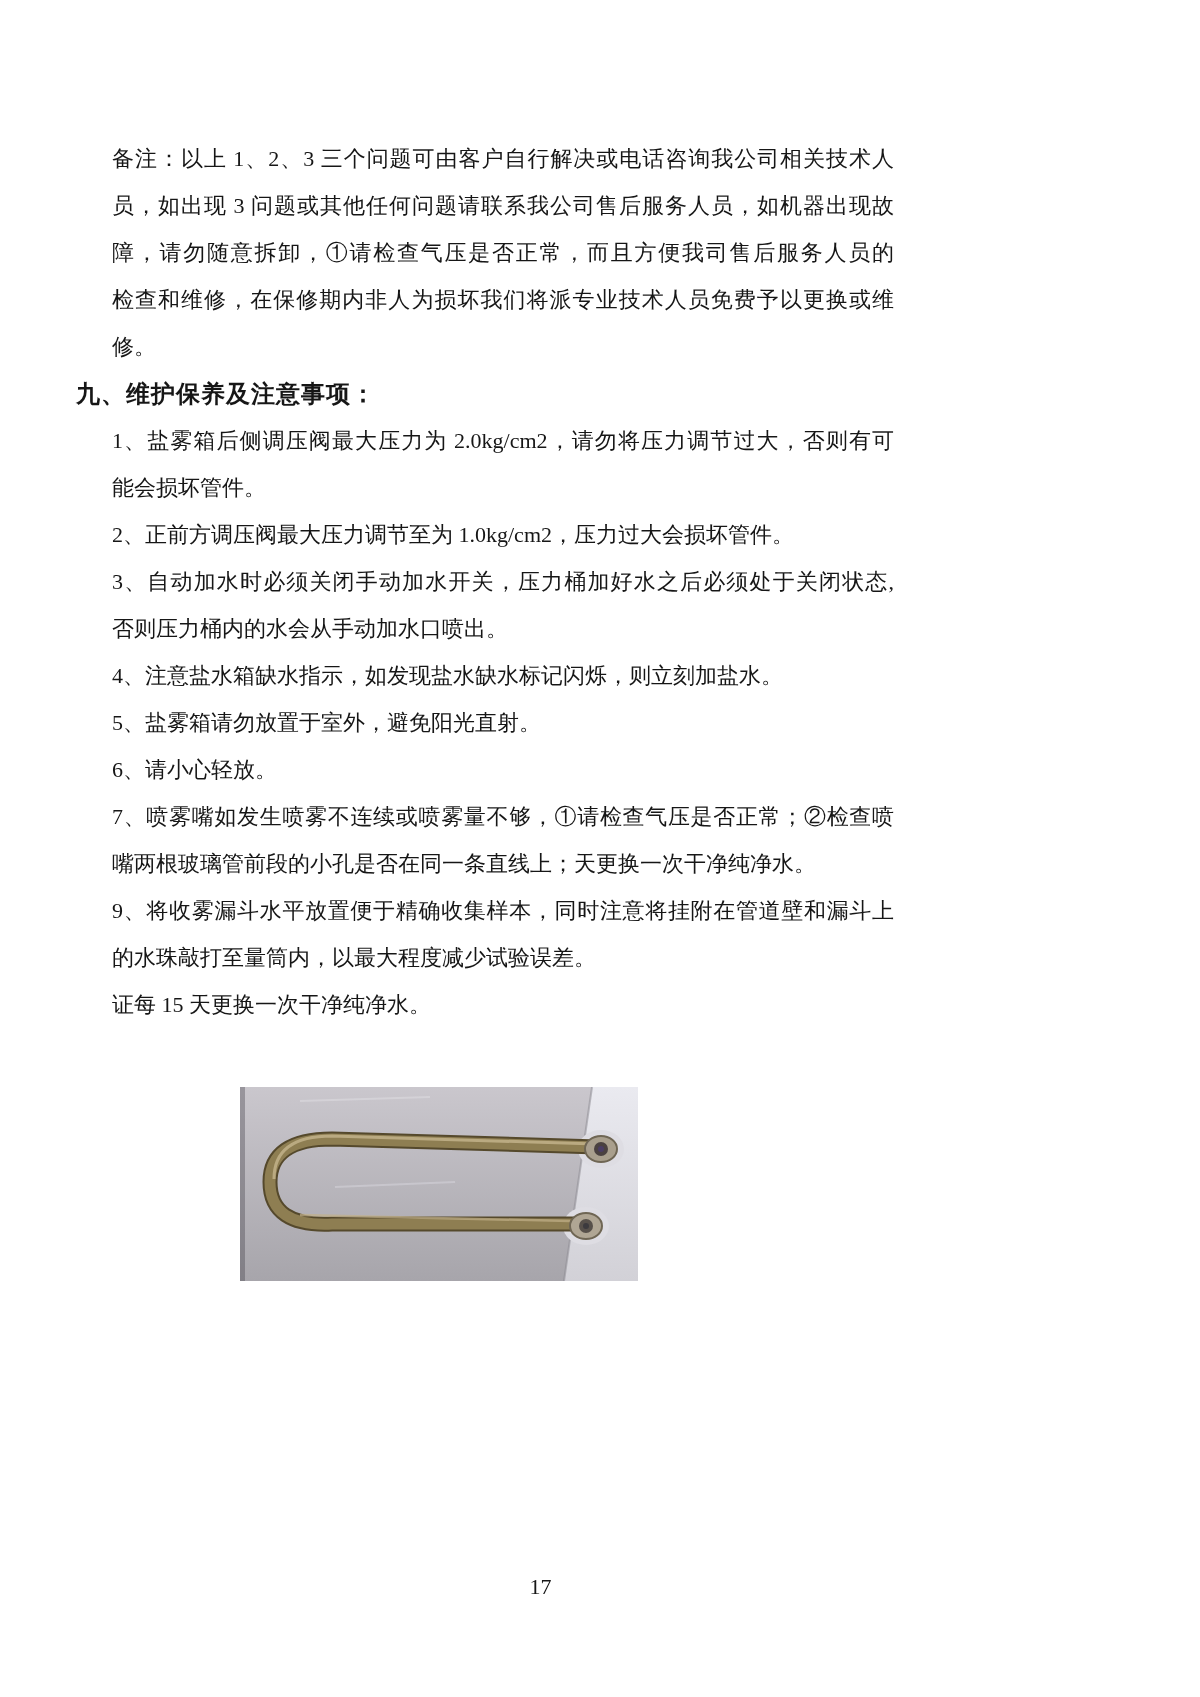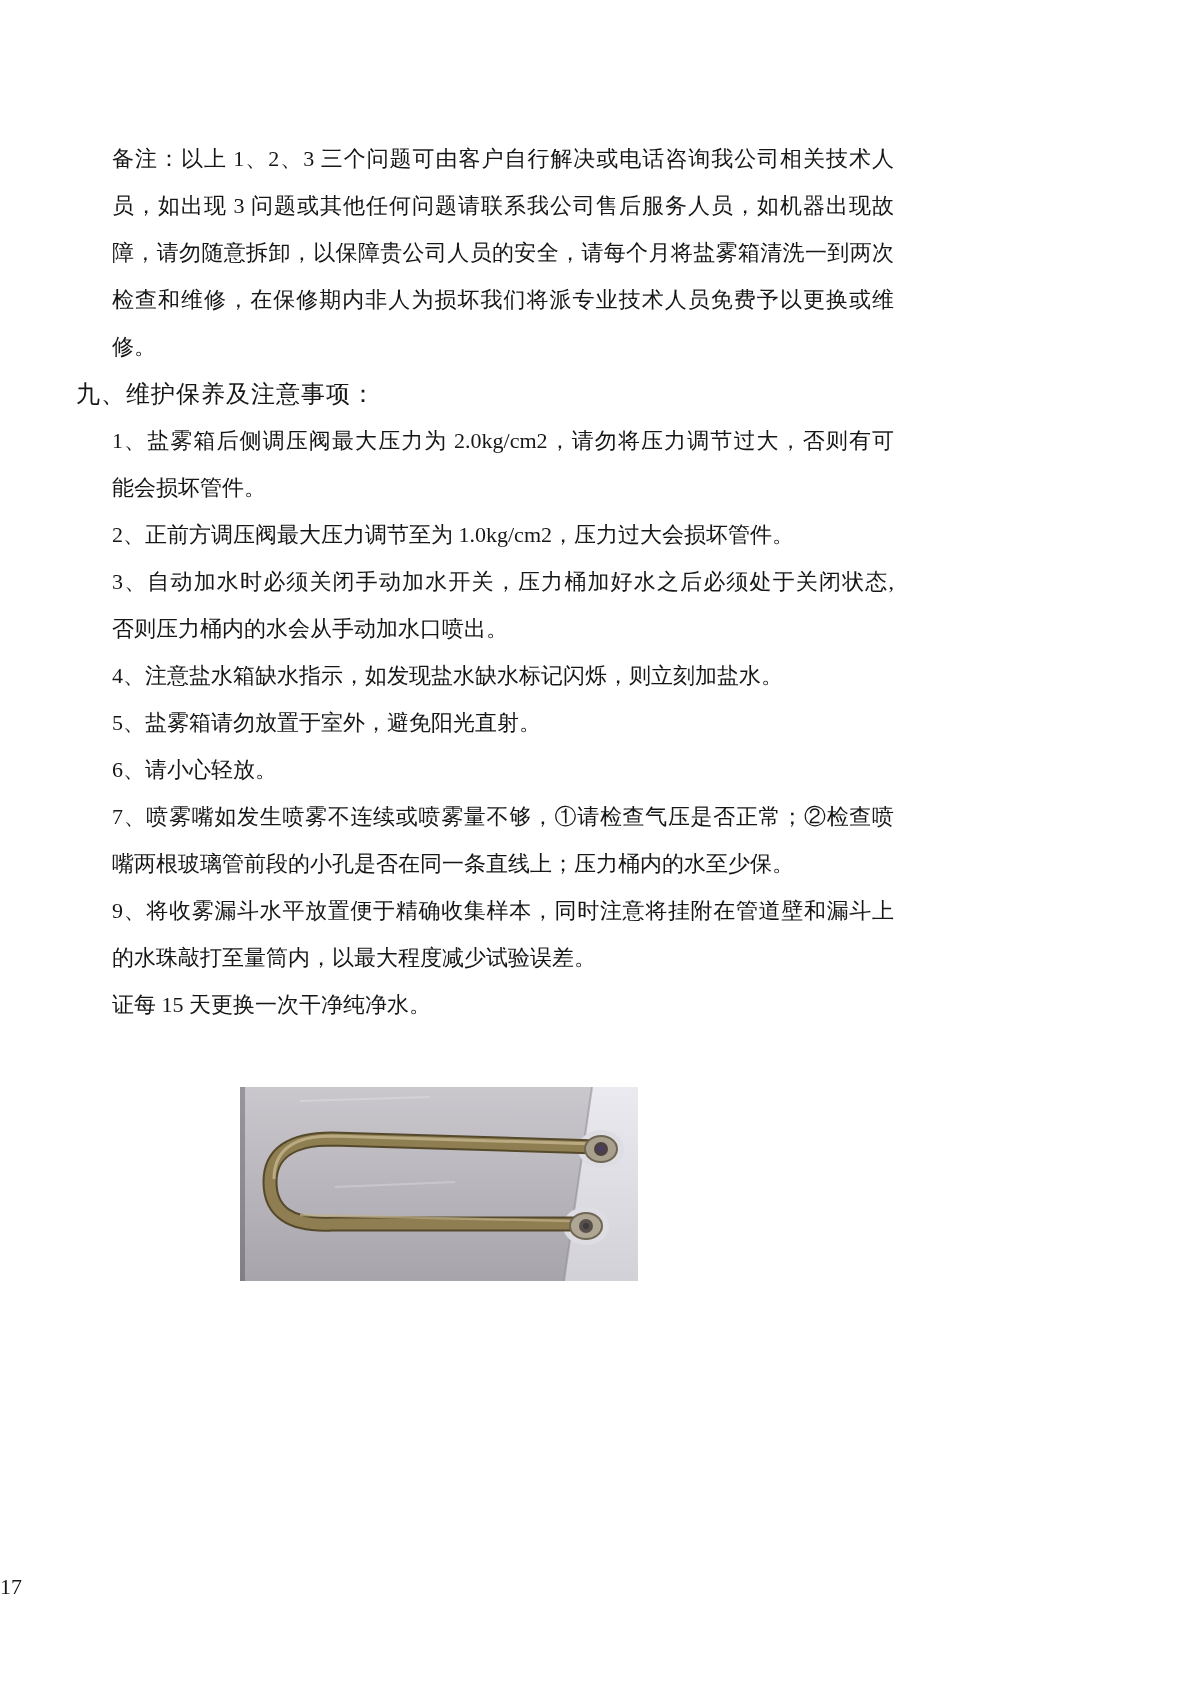--- a/index.html
+++ b/index.html
@@ -19,69 +19,69 @@
     font-size: 22px;
     line-height: 47px;
     height: 47px;
     text-align: justify;
     text-align-last: left;
     overflow: hidden;
   }
   .j { text-align-last: justify; }
   .heading {
     font-family: "Liberation Sans", "DejaVu Sans", sans-serif;
-    font-weight: normal;
+    font-weight: bold;
     font-size: 24px;
     line-height: 47px;
     height: 47px;
     margin-left: -36px;
     letter-spacing: 1px;
   }
   .figure {
     margin: 59px 0 0 128px;
     width: 398px;
     height: 194px;
     line-height: 0;
   }
   .pagenum {
     position: absolute;
     top: 1572px;
     left: 0;
     width: 1081px;
-    text-align: left;
+    text-align: center;
     font-size: 22px;
     line-height: 30px;
   }
 </style>
 </head>
 <body>
 
 <div class="content">
 
   <div>
     <div class="line j">备注：以上 1、2、3 三个问题可由客户自行解决或电话咨询我公司相关技术人</div>
     <div class="line j">员，如出现 3 问题或其他任何问题请联系我公司售后服务人员，如机器出现故</div>
-    <div class="line j">障，请勿随意拆卸，以保障贵公司人员的安全，请每个月将盐雾箱清洗一到两次</div>
+    <div class="line j">障，请勿随意拆卸，①请检查气压是否正常，而且方便我司售后服务人员的</div>
     <div class="line j">检查和维修，在保修期内非人为损坏我们将派专业技术人员免费予以更换或维</div>
     <div class="line">修。</div>
   </div>
 
   <div class="heading">九、维护保养及注意事项：</div>
 
   <div>
     <div class="line j">1、盐雾箱后侧调压阀最大压力为 2.0kg/cm2，请勿将压力调节过大，否则有可</div>
     <div class="line">能会损坏管件。</div>
     <div class="line">2、正前方调压阀最大压力调节至为 1.0kg/cm2，压力过大会损坏管件。</div>
     <div class="line j">3、自动加水时必须关闭手动加水开关，压力桶加好水之后必须处于关闭状态,</div>
     <div class="line">否则压力桶内的水会从手动加水口喷出。</div>
     <div class="line">4、注意盐水箱缺水指示，如发现盐水缺水标记闪烁，则立刻加盐水。</div>
     <div class="line">5、盐雾箱请勿放置于室外，避免阳光直射。</div>
     <div class="line">6、请小心轻放。</div>
     <div class="line j">7、喷雾嘴如发生喷雾不连续或喷雾量不够，①请检查气压是否正常；②检查喷</div>
-    <div class="line">嘴两根玻璃管前段的小孔是否在同一条直线上；压力桶内的水至少保。</div>
+    <div class="line">嘴两根玻璃管前段的小孔是否在同一条直线上；天更换一次干净纯净水。</div>
     <div class="line j">9、将收雾漏斗水平放置便于精确收集样本，同时注意将挂附在管道壁和漏斗上</div>
     <div class="line">的水珠敲打至量筒内，以最大程度减少试验误差。</div>
     <div class="line">证每 15 天更换一次干净纯净水。</div>
   </div>
 
   <div class="figure">
     <svg width="398" height="194" viewBox="0 0 398 194" xmlns="http://www.w3.org/2000/svg">
       <defs>
         <linearGradient id="wallGrad" x1="0" y1="0" x2="0" y2="1">
           <stop offset="0" stop-color="#cac7cd"></stop>

